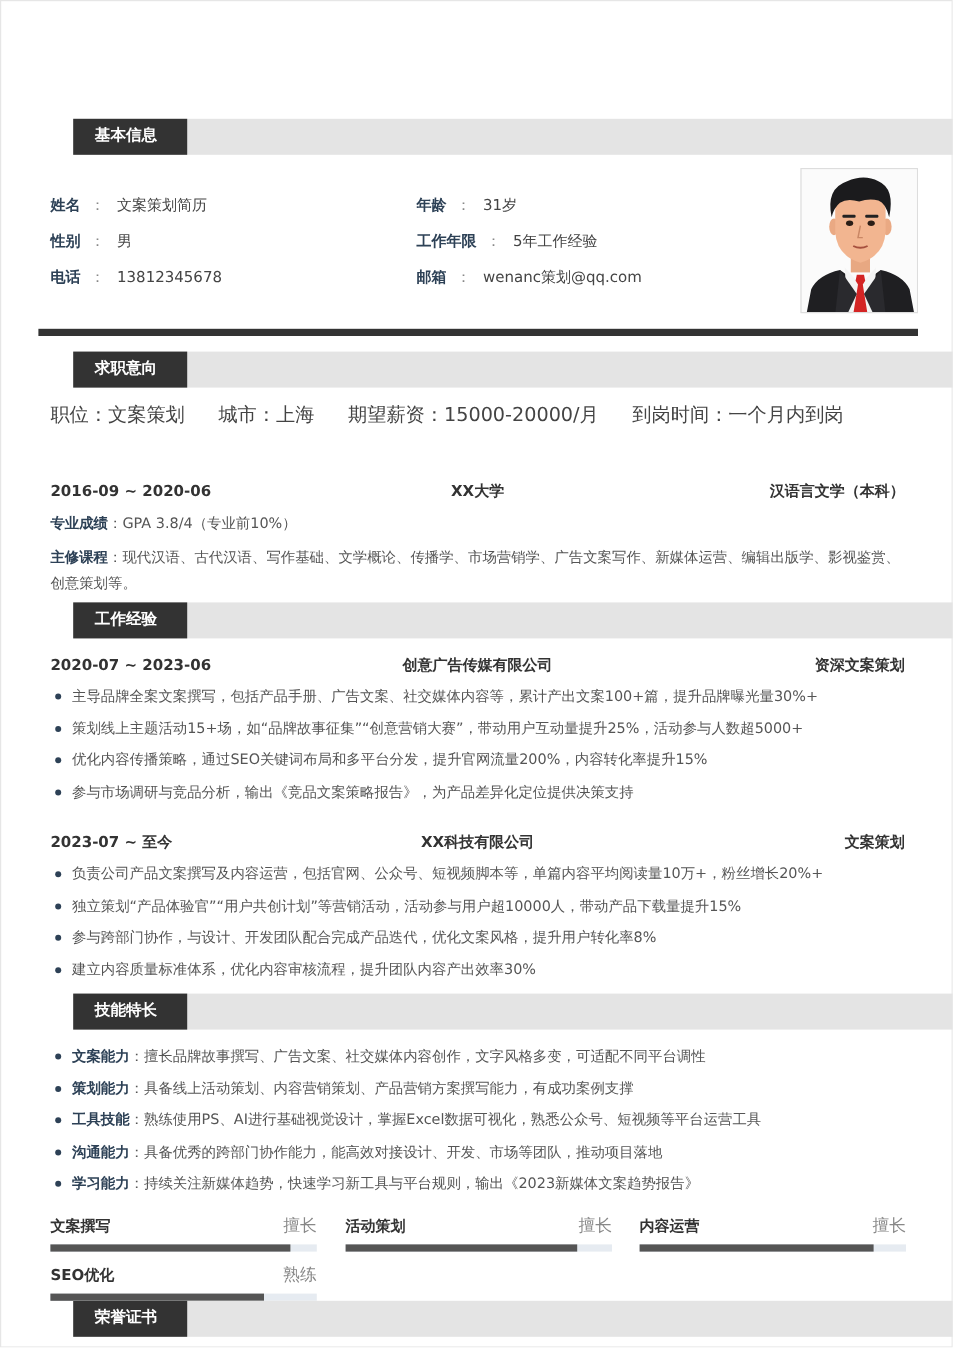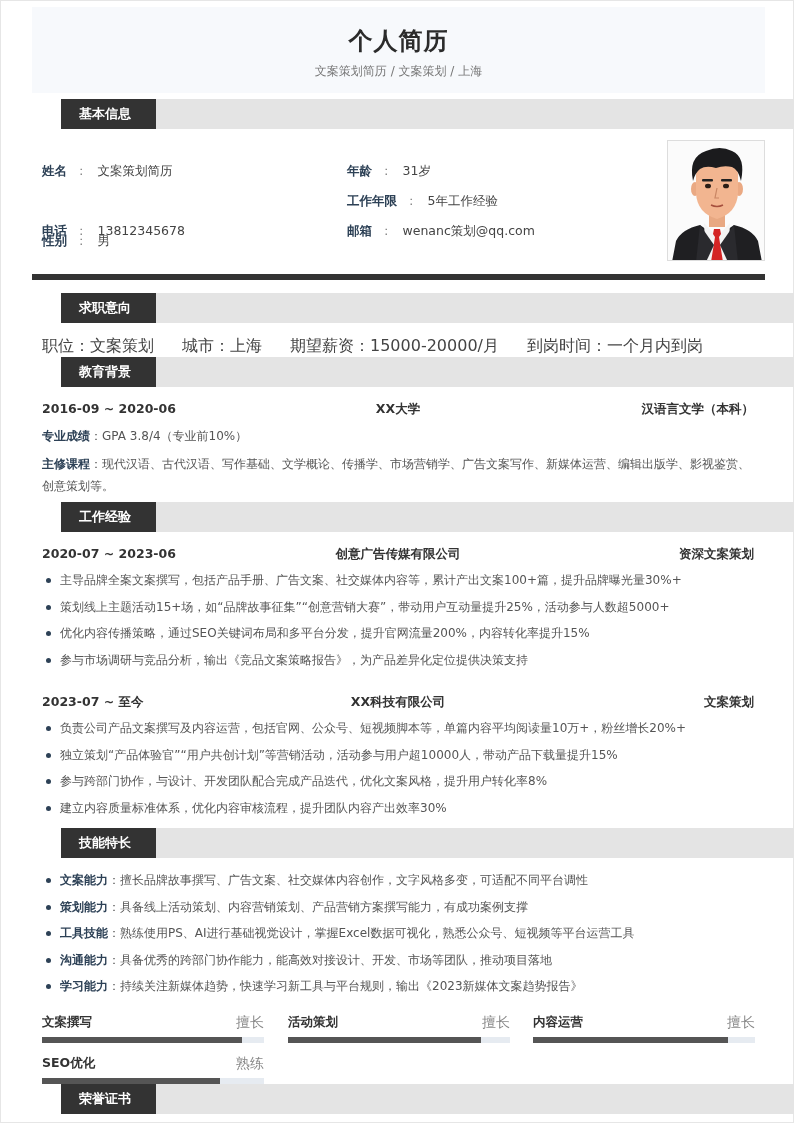--- a/index.html
+++ b/index.html
@@ -42,33 +42,29 @@
   .skill .name { position: absolute; left: 0; top: 0; font-size: 12.5px; font-weight: bold; color: #333; line-height: 18px; }
   .skill .lvl { position: absolute; right: 0; top: 0; font-size: 14px; color: #888; line-height: 18px; }
   .skill .track { position: absolute; left: 0; top: 24px; width: 222px; height: 6px; background: #e6ebf1; }
   .skill .fill { position: absolute; left: 0; top: 0; height: 6px; background: #555555; }
 </style>
 </head>
 <body>
 
 <div class="page">
 
-  <div class="header">
-    <div class="title">个人简历</div>
-    <div class="subtitle">文案策划简历 / 文案策划 / 上海</div>
-  </div>
 
   <div class="section-bar" style="top:98px;">
     <div class="tag">基本信息</div>
   </div>
 
   <div class="info-row" style="left:41px; top:160px;">
     <span class="lbl">姓名</span><span class="colon">：</span><span class="val">文案策划简历</span>
   </div>
-  <div class="info-row" style="left:41px; top:190px;margin-top:40px;">
+  <div class="info-row" style="left:41px; top:190px;">
     <span class="lbl">性别</span><span class="colon">：</span><span class="val">男</span>
   </div>
   <div class="info-row" style="left:41px; top:220px;">
     <span class="lbl">电话</span><span class="colon">：</span><span class="val">13812345678</span>
   </div>
   <div class="info-row" style="left:346px; top:160px;">
     <span class="lbl">年龄</span><span class="colon">：</span><span class="val">31岁</span>
   </div>
   <div class="info-row" style="left:346px; top:190px;">
     <span class="lbl">工作年限</span><span class="colon">：</span><span class="val">5年工作经验</span>
@@ -113,23 +109,20 @@
 
   <div class="thick-rule"></div>
 
   <div class="section-bar" style="top:292px;">
     <div class="tag">求职意向</div>
   </div>
   <div class="intent">
     <span>职位：文案策划</span><span>城市：上海</span><span>期望薪资：15000-20000/月</span><span>到岗时间：一个月内到岗</span>
   </div>
 
-  <div class="section-bar" style="top:356px;">
-    <div class="tag">教育背景</div>
-  </div>
   <div class="row3" style="top:398px;">
     <span class="l">2016-09 ~ 2020-06</span>
     <span class="c">XX大学</span>
     <span class="r">汉语言文学（本科）</span>
   </div>
   <div class="para" style="top:424px;">
     <b>专业成绩</b><span>：GPA 3.8/4（专业前10%）</span>
   </div>
   <div class="para" style="top:452px;">
     <b>主修课程</b><span>：现代汉语、古代汉语、写作基础、文学概论、传播学、市场营销学、广告文案写作、新媒体运营、编辑出版学、影视鉴赏、创意策划等。</span>

